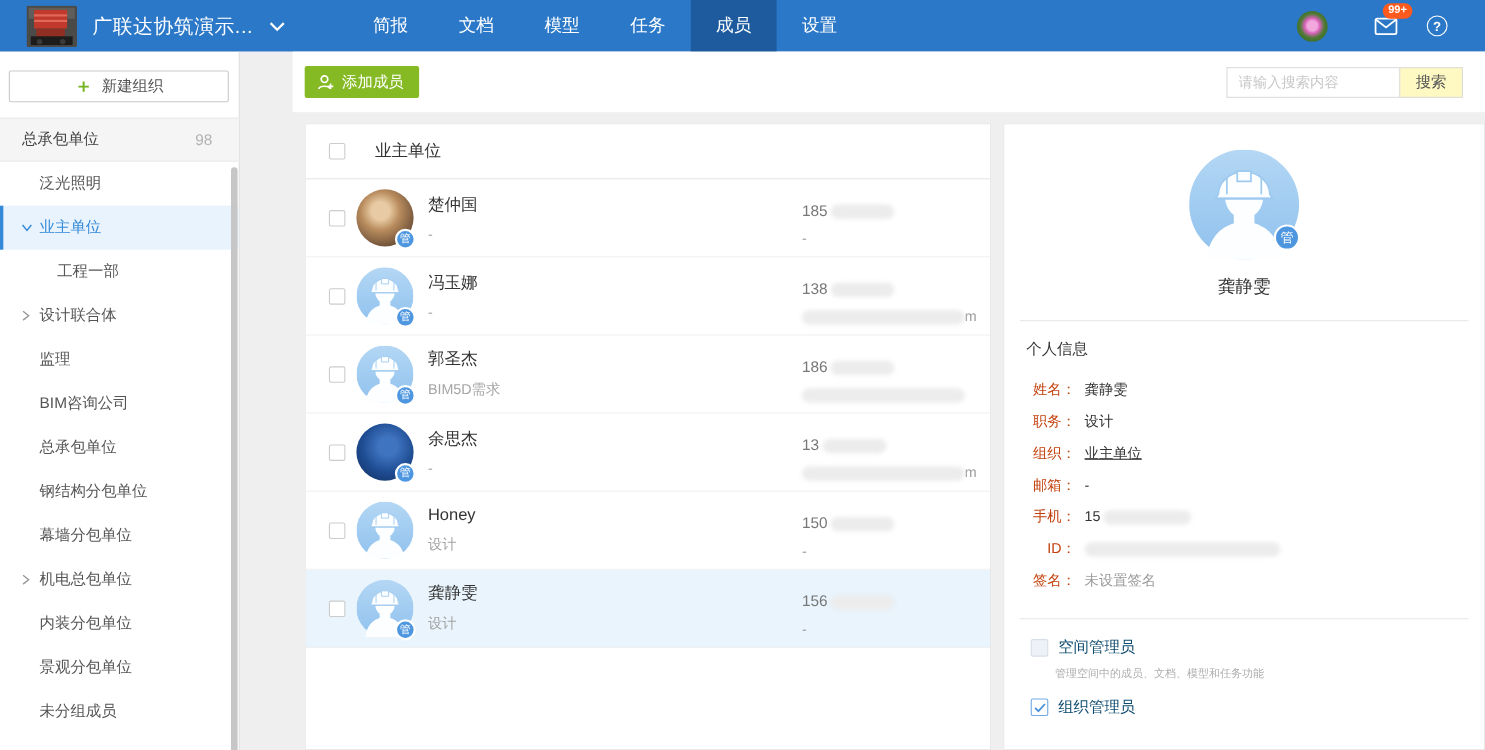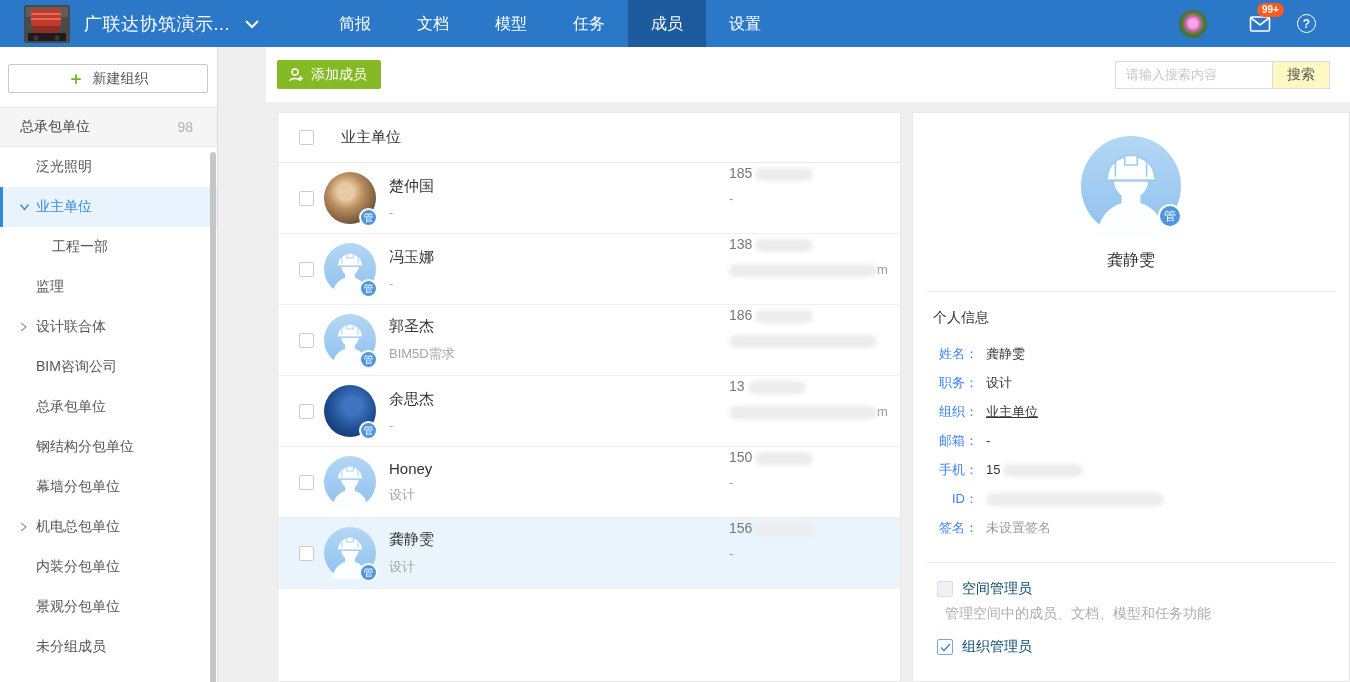--- a/index.html
+++ b/index.html
@@ -70,49 +70,49 @@
   .m-avatar { width:52px; height:52px; border-radius:50%; margin-left:10px; position:relative; flex:none; }
   .m-avatar .photo { width:52px; height:52px; border-radius:50%; }
   .photo.warm { background:radial-gradient(circle at 42% 38%, #e8cba4 0 18%, #b98c5e 40%, #6e5138 75%, #4a3526 100%); }
   .photo.blue { background:radial-gradient(circle at 55% 40%, #3f74c0 0 20%, #1f4d93 55%, #0d2a58 100%); }
   .admin-badge { position:absolute; right:-2px; bottom:-3px; width:19px; height:19px; border-radius:50%;
     background:#4e97e0; border:2px solid #fff; color:#fff; font-size:10px; display:flex; align-items:center;
     justify-content:center; line-height:1; }
   .m-text { margin-left:13px; }
   .m-name { font-size:15px; color:#333; }
   .m-sub { font-size:13px; color:#a5a5a5; margin-top:9px; min-height:13px; }
-  .m-contact { position:absolute; left:451px; top:2px; font-size:14px; color:#777; }
+  .m-contact { position:absolute; left:451px; top:20px; font-size:14px; color:#777; }
   .m-line2 { margin-top:10px; color:#9a9a9a; min-height:14px; font-size:13px; }
   .blur-pill { display:inline-block; height:13px; border-radius:7px; background:#ececec; filter:blur(2px);
     vertical-align:middle; margin-left:3px; }
   .pill-phone { width:58px; } .pill-email { width:148px; margin-left:0; }
   .pill-phone-lg { width:80px; } .pill-id { width:178px; margin-left:0; }
 
   
   .detail-panel { flex:1; background:#fff; border:1px solid #e8e8e8; margin-left:11px; overflow:hidden; }
   .profile { padding-top:23px; text-align:center; }
   .big-avatar { width:100px; height:100px; margin:0 auto; position:relative; }
   .big-avatar .admin-badge { width:24px; height:24px; font-size:12px; right:-1px; bottom:8px; }
   .profile-name { margin-top:14px; font-size:16px; color:#333; }
   .hr { border:none; border-top:1px solid #e8e8e8; margin:20px 14px 0; }
   .info { padding:17px 24px 0 20px; }
   .info-title { font-size:14px; color:#333; margin-bottom:12px; }
   .frow { display:flex; align-items:center; height:29px; font-size:13px; }
-  .flabel { width:45px; text-align:right; color:#3b82f6; margin-right:8px; flex:none; }
+  .flabel { width:45px; text-align:right; color:#c2410c; margin-right:8px; flex:none; }
   .fvalue { color:#333; }
   .fvalue.link { text-decoration:underline; cursor:pointer; }
   .fvalue.muted { color:#9b9b9b; }
   .roles { padding:17px 24px 0; }
   .role { margin-bottom:15px; }
   .role-head { display:flex; align-items:center; }
   .role-cb { width:16px; height:16px; border-radius:2px; flex:none; display:flex; align-items:center; justify-content:center; cursor:pointer; }
   .role-cb.off { background:#eef2f7; border:1px solid #d8dee6; }
   .role-cb.on { background:#fff; border:1px solid #72a9e2; }
   .role-label { margin-left:9px; font-size:14px; color:#0c4a6e; }
-  .role-desc { margin:7px 0 0 8px; font-size:14px; color:#aeaeae; }
+  .role-desc { margin:7px 0 0 22px; font-size:10px; color:#aeaeae; }
   .role-desc .dlink { color:#808080; text-decoration:underline; }
 </style>
 </head>
 <body>
 
 <div class="stage">
 
   <header class="topbar">
     <div class="logo">
       <svg width="46" height="38" viewBox="0 0 46 38">
@@ -176,29 +176,29 @@
               <svg width="11" height="9" viewBox="0 0 11 9">
                 <polyline points="1.5,2 5.5,7 9.5,2" fill="none" stroke="#3389d8" stroke-width="1.3"></polyline>
               </svg>
             </span>
             <span>业主单位</span>
           </div>
           <div class="side-item lv2">
             <span>工程一部</span>
           </div>
           <div class="side-item">
-            <span>监理</span>
-          </div>
-          <div class="side-item">
             <span class="chev">
               <svg width="9" height="11" viewBox="0 0 9 11">
                 <polyline points="2,1.5 7,5.5 2,9.5" fill="none" stroke="#9a9a9a" stroke-width="1.3"></polyline>
               </svg>
             </span>
             <span>设计联合体</span>
+          </div>
+          <div class="side-item">
+            <span>监理</span>
           </div>
           <div class="side-item">
             <span>BIM咨询公司</span>
           </div>
           <div class="side-item">
             <span>总承包单位</span>
           </div>
           <div class="side-item">
             <span>钢结构分包单位</span>
           </div>

